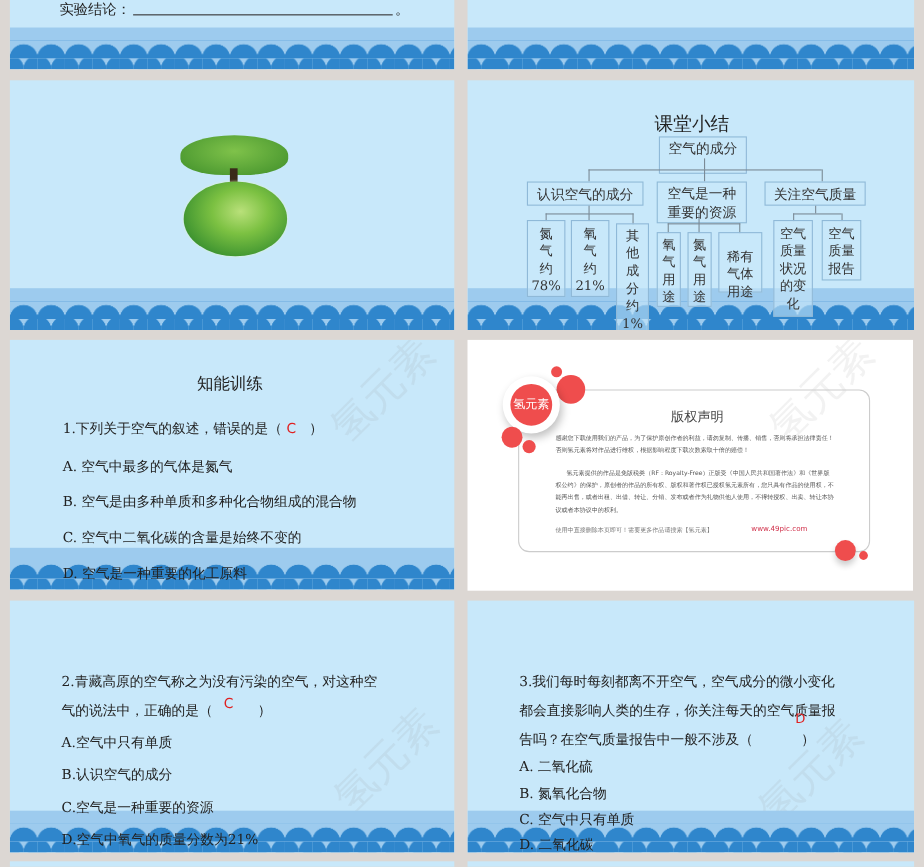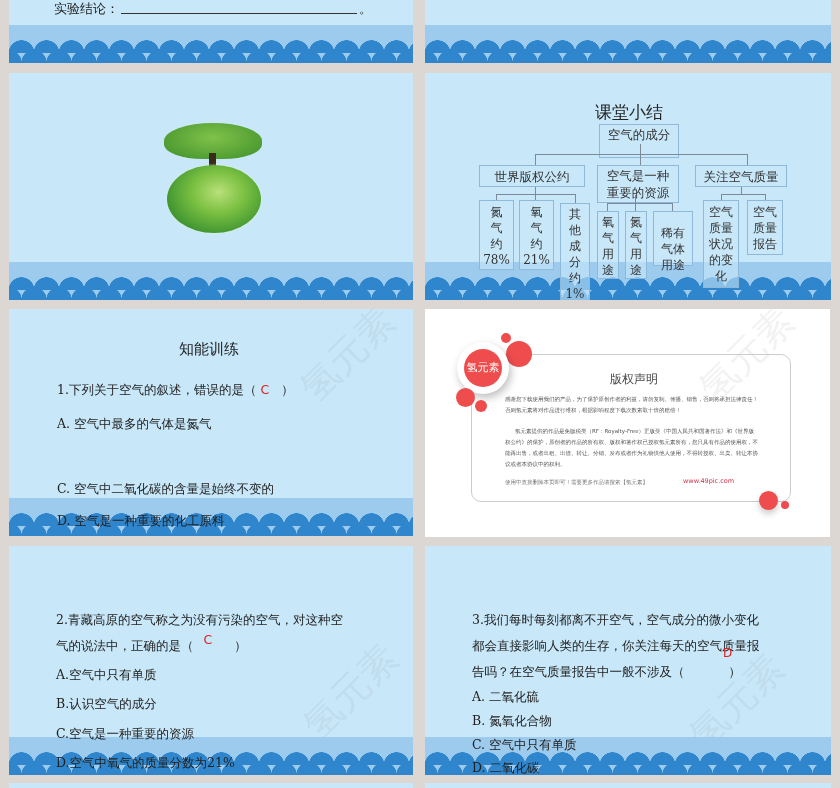--- a/index.html
+++ b/index.html
@@ -61,21 +61,21 @@
   <div class="waves"></div>
   <div class="txt" style="left:170px;top:28px;font-size:17px;color:#222;">课堂小结</div>
   <div class="box" style="left:174px;top:51px;width:80px;height:34px;padding-top:1px;">空气的成分</div>
 
   <div class="line" style="left:215px;top:71px;width:1px;height:10px;"></div>
   <div class="line" style="left:110px;top:81px;width:212px;height:1px;"></div>
   <div class="line" style="left:110px;top:81px;width:1px;height:11px;"></div>
   <div class="line" style="left:215px;top:81px;width:1px;height:11px;"></div>
   <div class="line" style="left:322px;top:81px;width:1px;height:11px;"></div>
 
-  <div class="box" style="left:54px;top:92px;width:106px;height:22px;padding-top:2px;">世界版权公约</div>
+  <div class="box" style="left:54px;top:92px;width:106px;height:22px;padding-top:2px;">认识空气的成分</div>
   <div class="box" style="left:172px;top:92px;width:82px;height:38px;white-space:pre-line;padding-top:1px;">空气是一种
 重要的资源</div>
   <div class="box" style="left:270px;top:92px;width:92px;height:22px;padding-top:2px;">关注空气质量</div>
 
   <div class="line" style="left:110px;top:114px;width:1px;height:7px;"></div>
   <div class="line" style="left:71px;top:121px;width:80px;height:1px;"></div>
   <div class="line" style="left:71px;top:121px;width:1px;height:7px;"></div>
   <div class="line" style="left:110px;top:121px;width:1px;height:7px;"></div>
   <div class="line" style="left:150px;top:121px;width:1px;height:10px;"></div>
 
@@ -126,20 +126,21 @@
 
 <div class="slide" style="left:9px;top:309px;width:404px;height:227px;">
   <div class="wm" style="left:282px;top:20px;">氢元素</div>
   <div class="band"></div>
   <div class="waves"></div>
   <div class="txt" style="left:170px;top:31px;font-size:15px;">知能训练</div>
   <div class="txt q" style="left:48px;top:73px;">
     <span>1.下列关于空气的叙述，错误的是（</span><span class="red" style="margin:0 12px 0 4px;">C</span><span>）</span>
   </div>
   <div class="txt q" style="left:48px;top:107px;">A. 空气中最多的气体是氮气</div>
+  <div class="txt q" style="left:48px;top:139px;">B. 空气是由多种单质和多种化合物组成的混合物</div>
   <div class="txt q" style="left:48px;top:204px;">D. 空气是一种重要的化工原料</div>
   <div class="txt q" style="left:48px;top:172px;">C. 空气中二氧化碳的含量是始终不变的</div>
 </div>
 
 <div class="slide white" style="left:425px;top:309px;width:405px;height:228px;">
   <div class="wm" style="left:265px;top:20px;">氢元素</div>
   <div style="position:absolute;left:46px;top:45px;width:318px;height:146px;border:1px solid #ccc;border-radius:10px;"></div>
   <div class="circle" style="left:76px;top:24px;width:10px;height:10px;"></div>
   <div class="circle" style="left:81px;top:32px;width:26px;height:26px;"></div>
   <div style="position:absolute;left:32px;top:33px;width:52px;height:52px;border-radius:50%;background:#fff;box-shadow:2px 4px 8px rgba(0,0,0,0.25);"></div>

